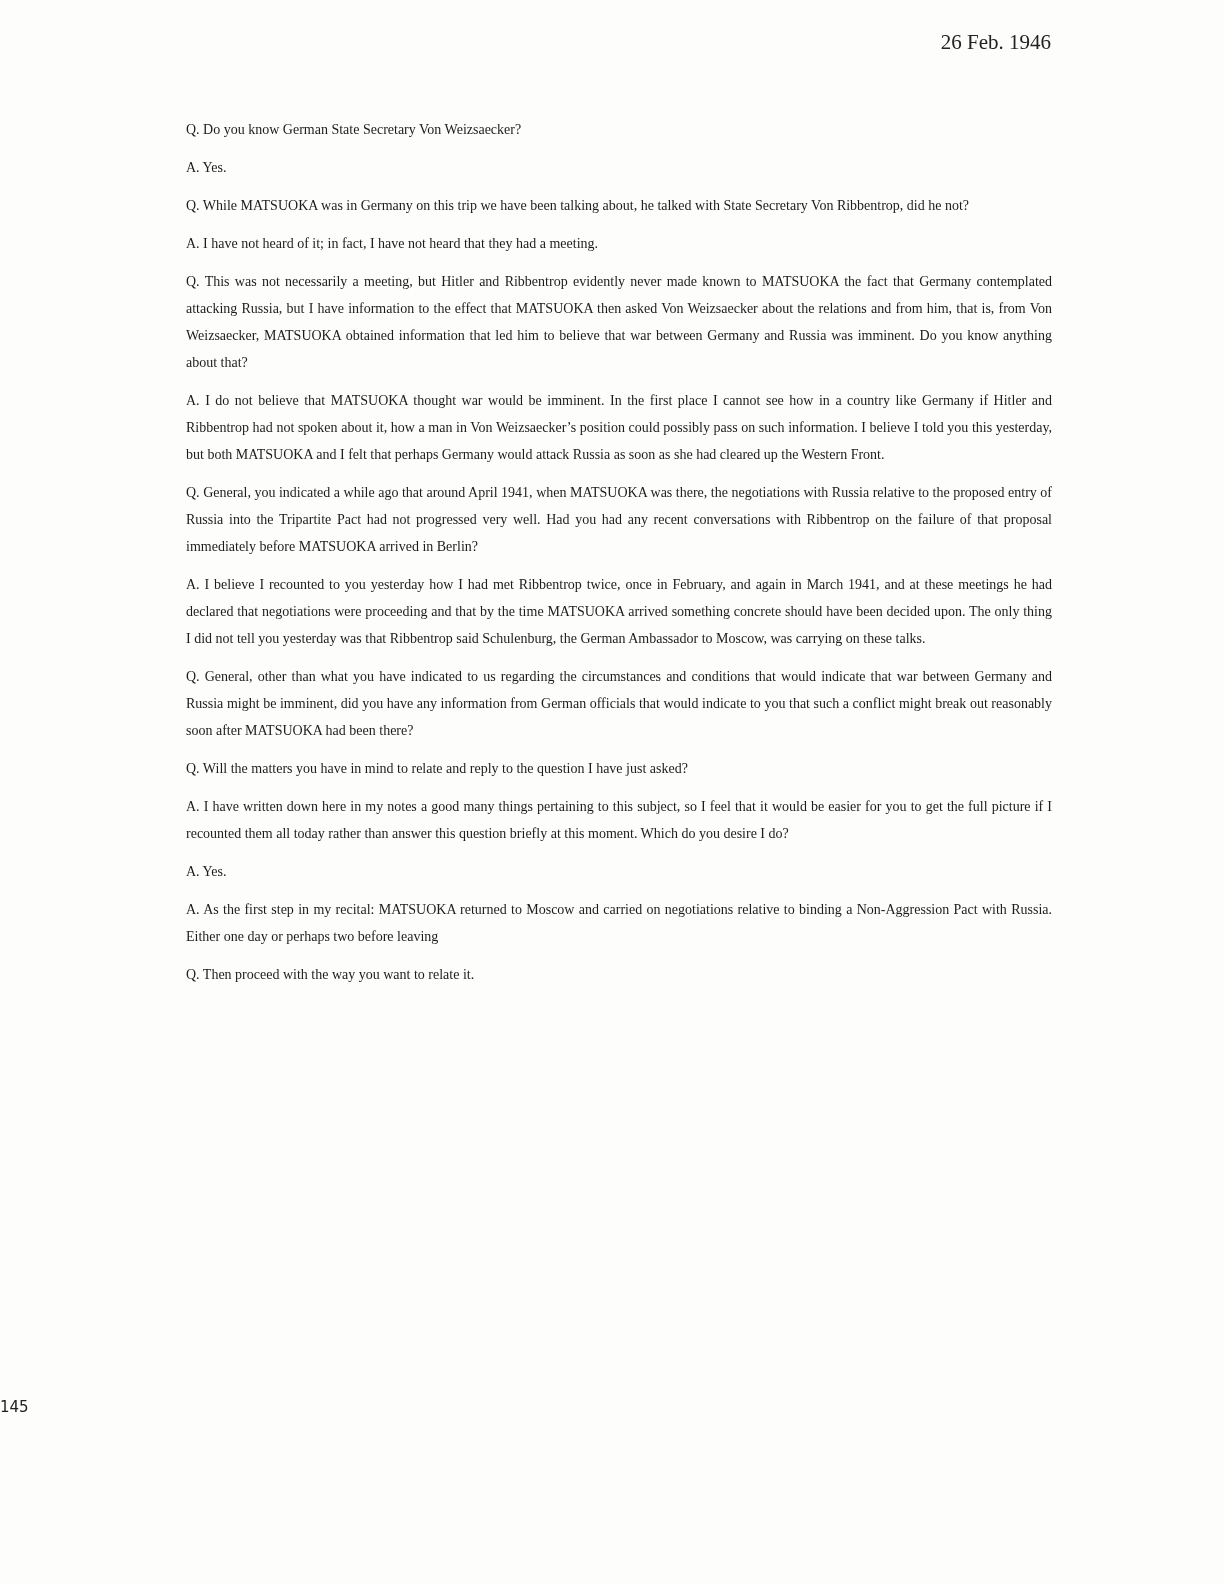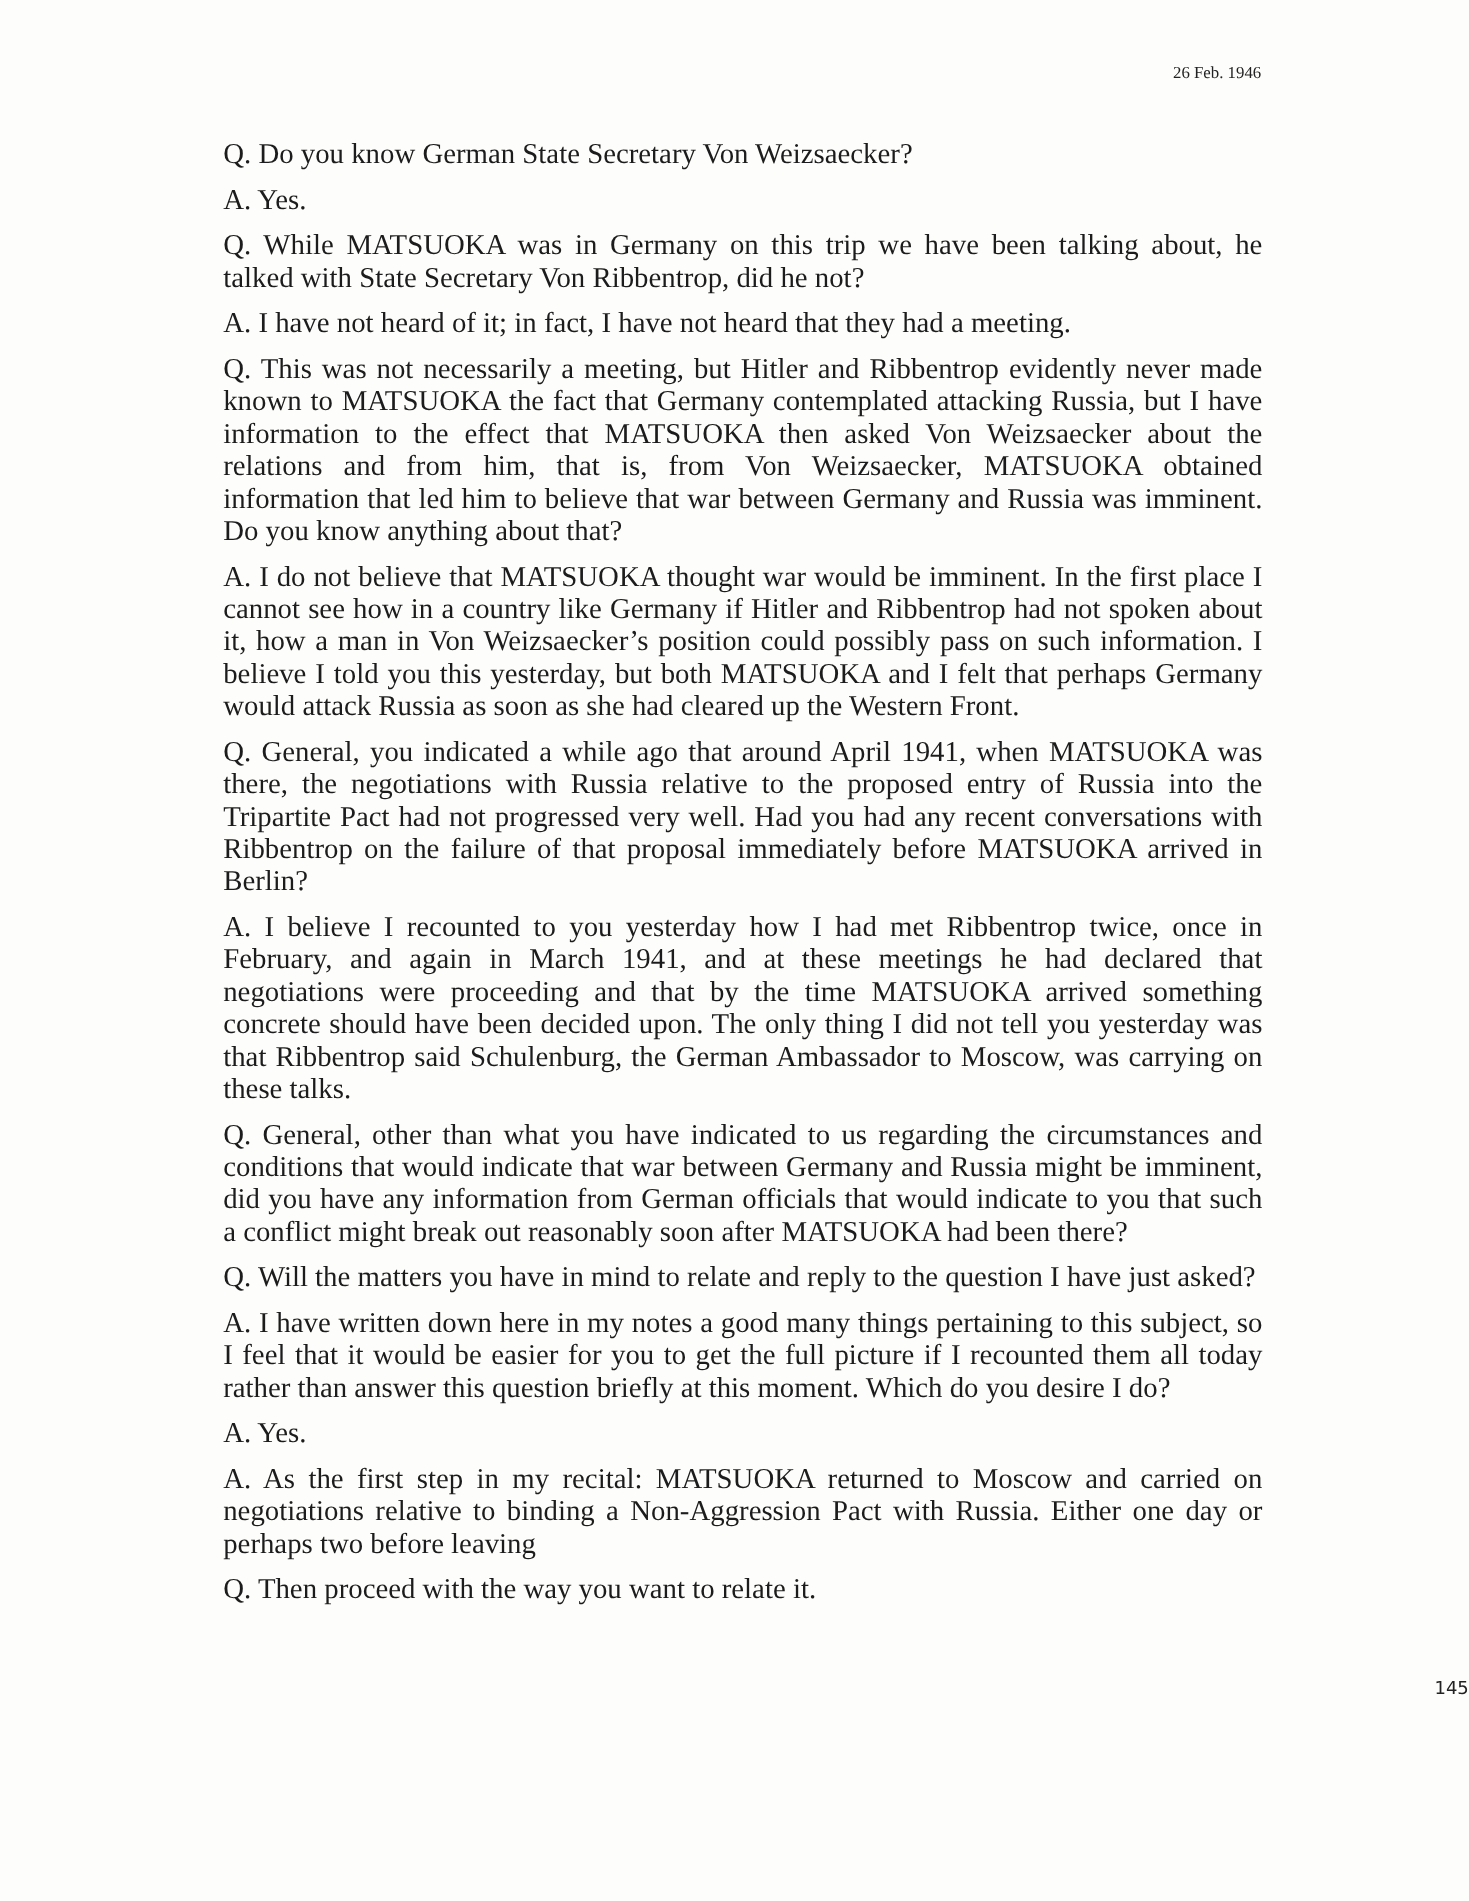--- a/index.html
+++ b/index.html
@@ -10,45 +10,45 @@
     body {
       width: 1224px;
       height: 1584px;
       position: relative;
       overflow: hidden;
       color: #1a1a1a;
       font-family: "Liberation Serif", "DejaVu Serif", serif;
     }
     .page-date {
       position: absolute;
-      top: 48px;
+      top: 28px;
       right: 173px;
-      font-size: 14px;
+      font-size: 21px;
       line-height: 28px;
       color: #222;
     }
     .content {
       position: absolute;
       top: 116px;
       left: 186px;
       width: 866px;
     }
     .para {
       margin: 0 0 11px 0;
-      font-size: 24px;
+      font-size: 14px;
       line-height: 27px;
       text-align: justify;
       color: #1c1c1c;
     }
     .page-number {
       position: absolute;
       top: 1398px;
       left: 0;
       width: 1224px;
-      text-align: right;
+      text-align: left;
       font-family: "DejaVu Sans", sans-serif;
       font-size: 15px;
       color: #222;
     }
   </style>
 </head>
 <body>
 
 <div class="page-date">26 Feb. 1946</div>
 

